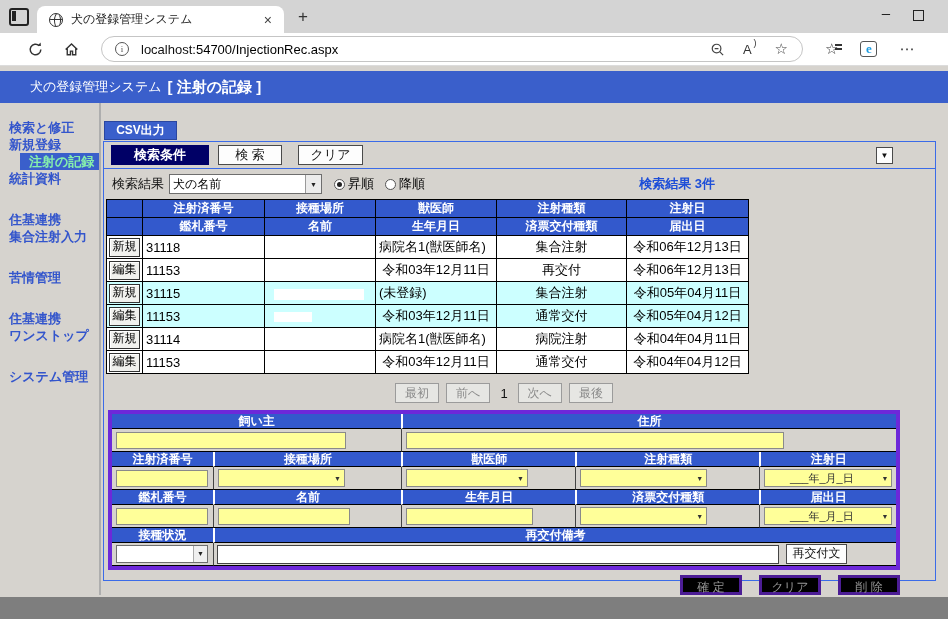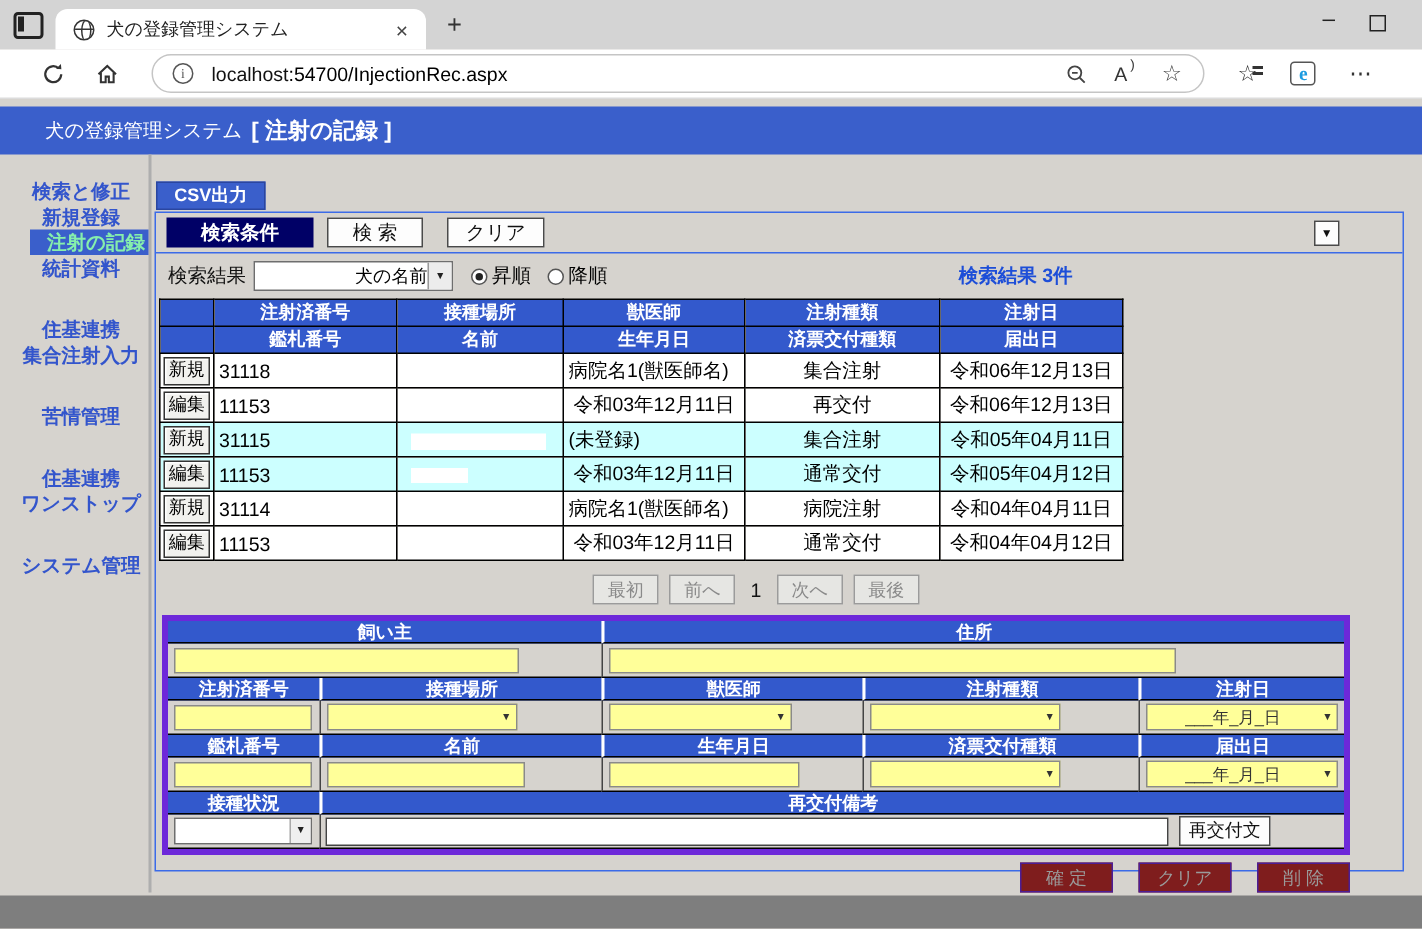--- a/index.html
+++ b/index.html
@@ -65,21 +65,21 @@
   .page { position:absolute; left:0; top:66px; width:948px; height:531px;
     background:#d6d3ce; }
   .app-header { position:absolute; left:0; top:5px; width:948px; height:32px;
     background:#3a5fcb; color:#fff; display:flex; align-items:center; }
   .app-header .t1 { font-size:13px; margin-left:30px; }
   .app-header .t2 { font-size:15px; font-weight:bold; margin-left:6px; }
 
   .sidebar { position:absolute; left:0; top:37px; width:101px; height:492px;
     border-right:2px solid #aeaeae; padding-top:16px; }
   .side-item { font-size:13px; font-weight:bold; color:#3355cc; line-height:17px;
-    padding-left:9px; white-space:nowrap;text-align:center; }
+    padding-left:9px; white-space:nowrap; }
   .side-item.active { background:#3a5fcb; color:#86efac;margin-left:20px; }
   .gap { margin-top:24px; }
 
   .main { position:absolute; left:103px; top:37px; width:845px; height:494px; }
   .csv-btn { position:absolute; left:1px; top:18px; width:73px; height:19px;
     background:#3a5fcb; color:#fff; font-weight:bold; font-size:12px;
     border:1px solid #2a46a0; text-align:center; line-height:17px; }
   .content-box { position:absolute; left:0; top:38px; width:833px; height:440px;
     border:1px solid #3b6be8; background:#d6d3ce; }
 
@@ -90,22 +90,22 @@
     line-height:20px; }
   .btn { background:#fdfdfd; border:1px solid #4a4a4a; font-size:13px;
     color:#111; text-align:center; font-family:"Liberation Sans",sans-serif; }
   .search-btn { margin-left:9px; width:64px; height:20px; }
   .clear-btn  { margin-left:16px; width:65px; height:20px; }
   .expand-btn { position:absolute; right:42px; top:5px; width:17px; height:17px;
     font-size:8px; line-height:15px; }
 
   .sortrow { height:30px; display:flex; align-items:center; font-size:13px; }
   .sortrow .lbl { margin-left:8px; color:#111; }
-  .combo { margin-left:5px; width:133px; height:20px; background:#fff;
-    border:1px solid #6e6e6e; display:flex; align-items:center;text-align:right; }
+  .combo { margin-left:5px; width:153px; height:20px; background:#fff;
+    border:1px solid #6e6e6e; display:flex; align-items:center; }
   .combo .val { flex:1; font-size:12px; padding-left:3px; white-space:nowrap;
     overflow:hidden; }
   .combo .arrow { width:16px; height:100%; background:#ececec;
     border-left:1px solid #9a9a9a; font-size:7px; display:flex;
     align-items:center; justify-content:center; color:#222; }
   .radios { display:flex; align-items:center; margin-left:12px; gap:3px; }
   .radio { width:11px; height:11px; border:1px solid #555; border-radius:50%;
     background:#fff; display:inline-block; }
   .radio.sel::after { content:""; display:block; width:5px; height:5px;
     background:#222; border-radius:50%; margin:2px; }
@@ -162,21 +162,21 @@
   .wsel { background:#fff; border:1px solid #6e6e6e; height:18px; margin-left:4px;
     display:flex; align-items:center; }
   .wsel .sa { margin-left:auto; width:14px; font-size:7px; color:#222;
     text-align:center; border-left:1px solid #aaa; background:#efefef;
     height:100%; line-height:16px; }
   .win { background:#fff; border:1px solid #444; height:19px; margin-left:3px; }
   .reissue-btn { margin-left:7px; width:61px; height:20px; font-size:12px; }
 
   .action-row { margin-top:5px; width:796px; display:flex; justify-content:flex-end;
     gap:17px; }
-  .dis-btn { width:62px; height:20px; background:#7f1d1d; border:1px solid #4c1d95;
+  .dis-btn { width:62px; height:20px; background:#000000; border:3px solid #4c1d95;
     color:#9a9a9a; font-size:12px; text-align:center; line-height:18px; }
 
   .bottom-bar { position:absolute; left:0; top:597px; width:948px; height:22px;
     background:#7e7e7e; }
   svg { display:block; }
 </style>
 </head>
 <body>
 
 <div class="tabbar">

